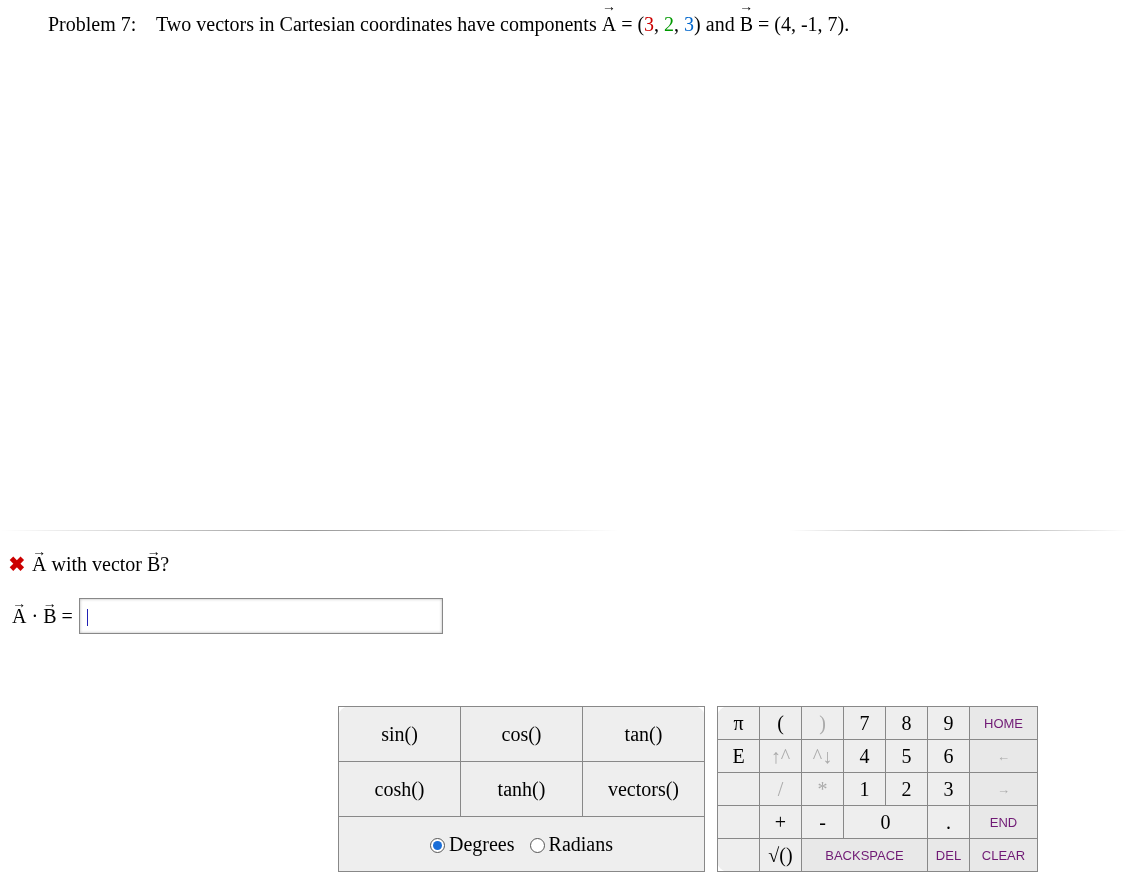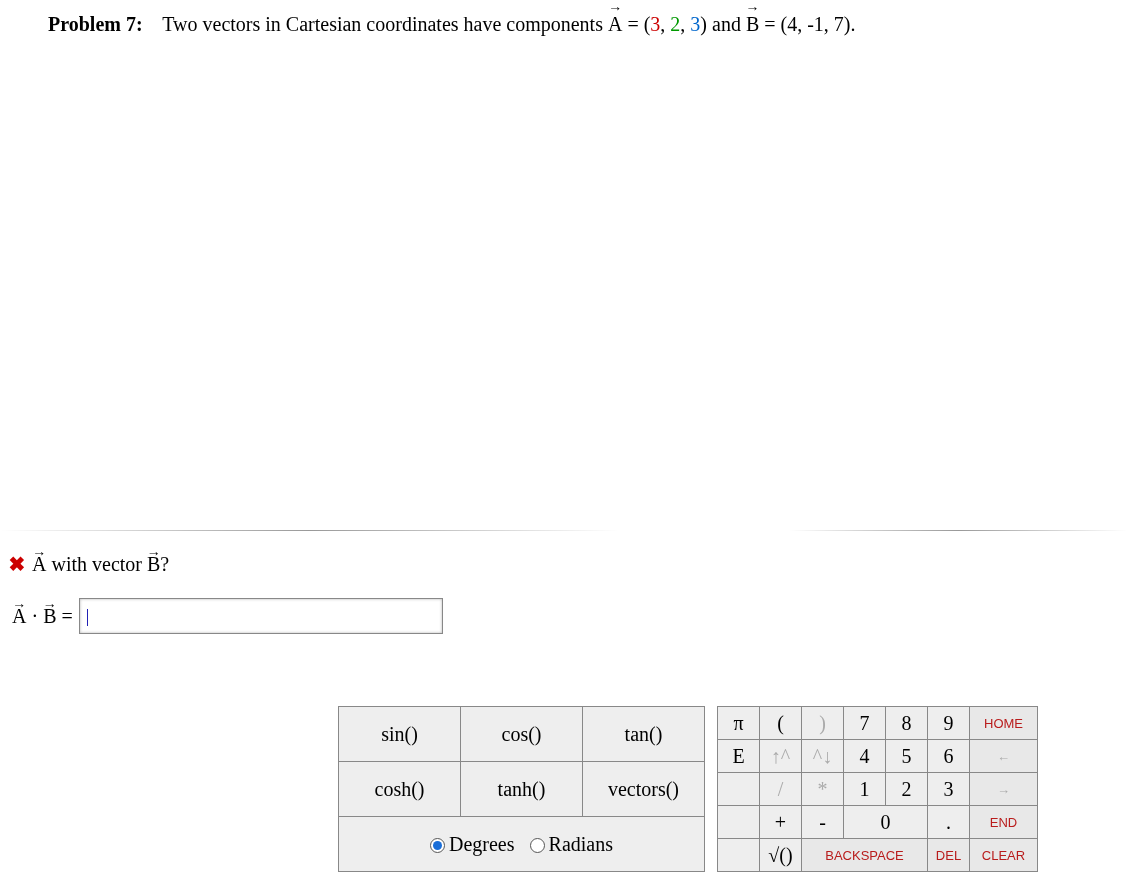--- a/index.html
+++ b/index.html
@@ -14,21 +14,21 @@
     position: relative;
     box-sizing: border-box;
   }
   .problem-header {
     position: absolute;
     top: 8px;
     left: 48px;
     right: 30px;
     line-height: 1.6;
   }
-  .bold { font-weight: bold; }
+  .bold { font-weight: normal; }
   .red { color: #c00; }
   .grn { color: #090; }
   .blu { color: #06c; }
   .vec { position: relative; display: inline-block; }
   .vec .arrow-over {
     position: absolute;
     top: -8px;
     left: 50%;
     transform: translateX(-50%);
     font-size: 14px;
@@ -92,36 +92,37 @@
   .keypad-wrap {
     position: absolute;
     bottom: 10px;
     left: 338px;
     display: flex;
     gap: 12px;
   }
   table.kp {
     border-collapse: collapse;
     background: #eee;
+    border-radius: 12px;
   }
   table.kp td {
     border: 1px solid #888;
     text-align: center;
     vertical-align: middle;
     font-size: 20px;
     padding: 0;
     height: 33px;
     box-sizing: border-box;
     user-select: none;
   }
   table.kp.fn td { width: 122px; }
   table.kp.num td { width: 42px; font-size: 20px; }
   table.kp.num td.wide2 { width: 84px; }
   table.kp.num td.wide3 { width: 126px; }
-  table.kp.num td.small { font-size: 13px; font-family: Arial, sans-serif; color: #b91c1c; background:#e8e8e8; }
+  table.kp.num td.small { font-size: 13px; font-family: Arial, sans-serif; color: #701a75; background:#e8e8e8; }
   table.kp.num td.dimmed { color: #aaa; }
   table.kp td.cell-btn { cursor: pointer; }
 
   .deg-row td {
     font-size: 20px;
   }
   .radio-dot {
     display:inline-block;
     width:13px; height:13px;
     border:1px solid #555;

